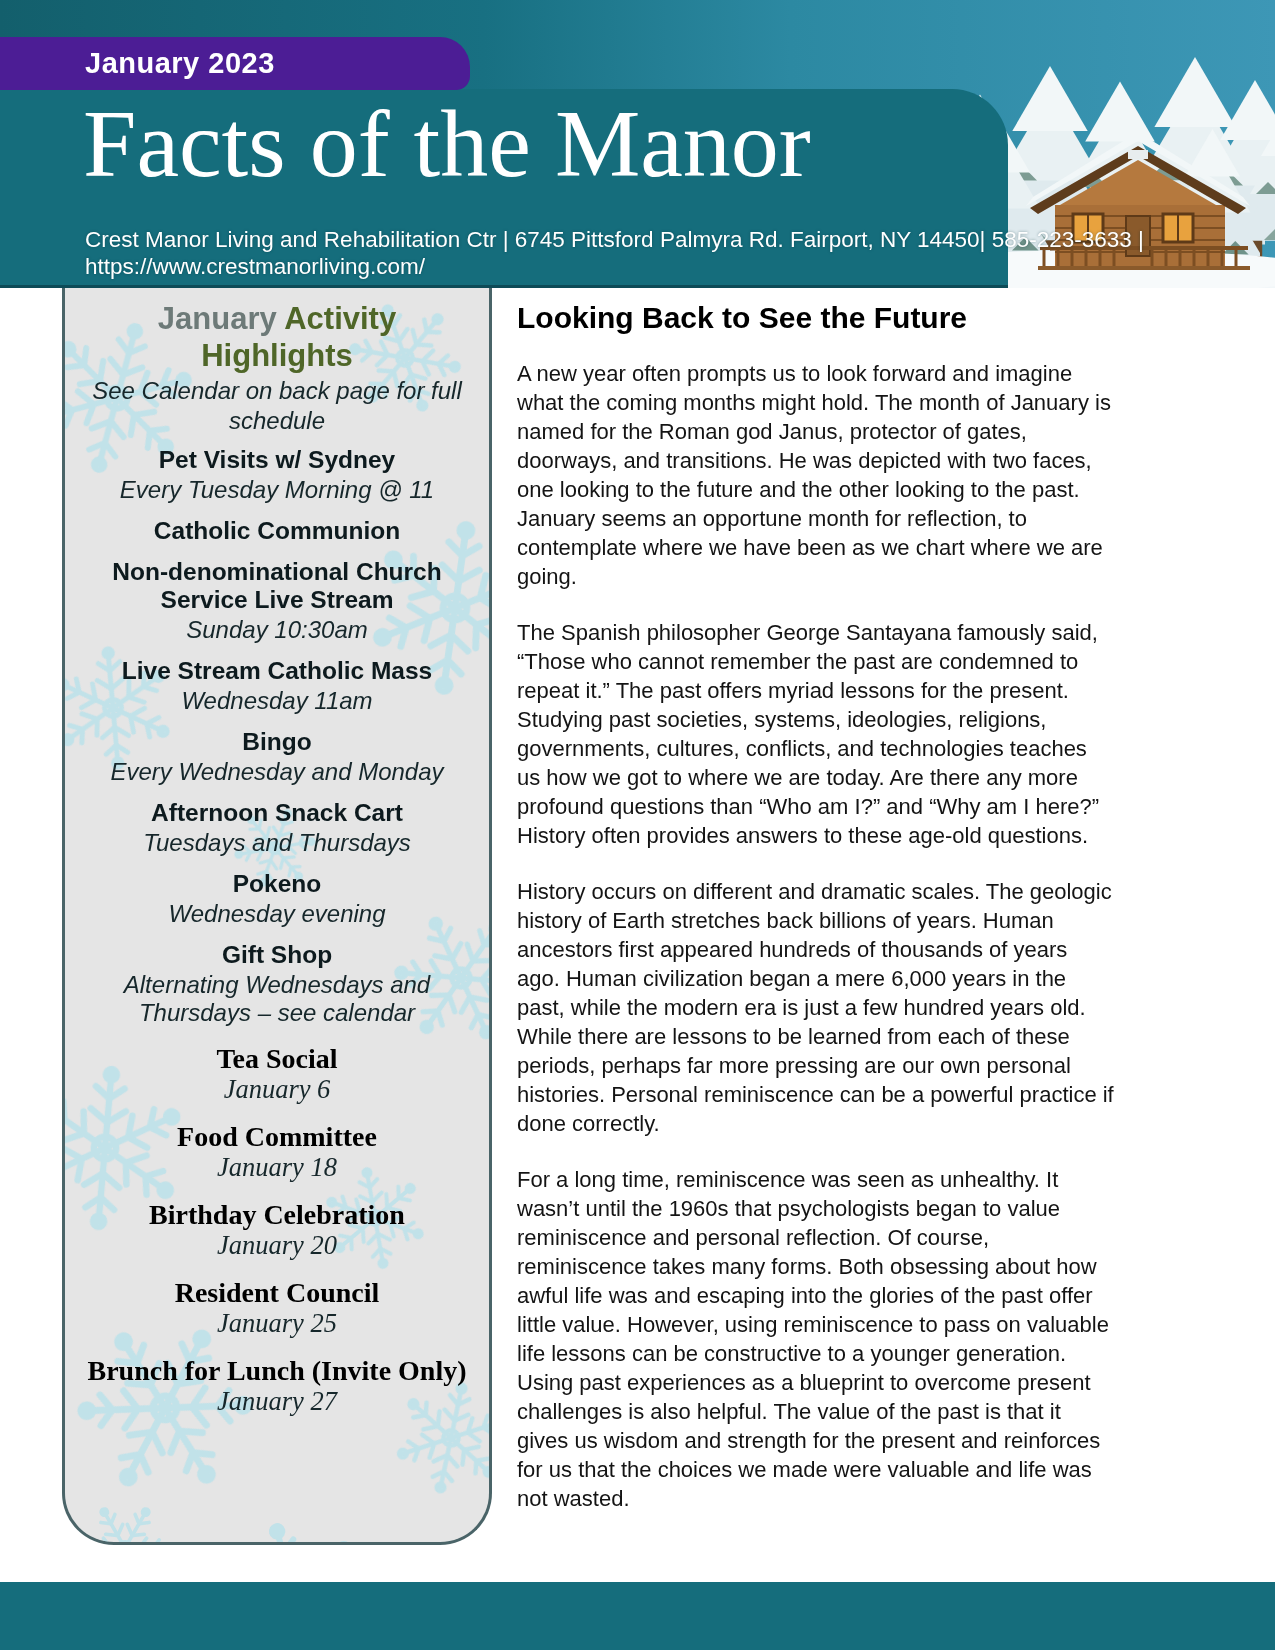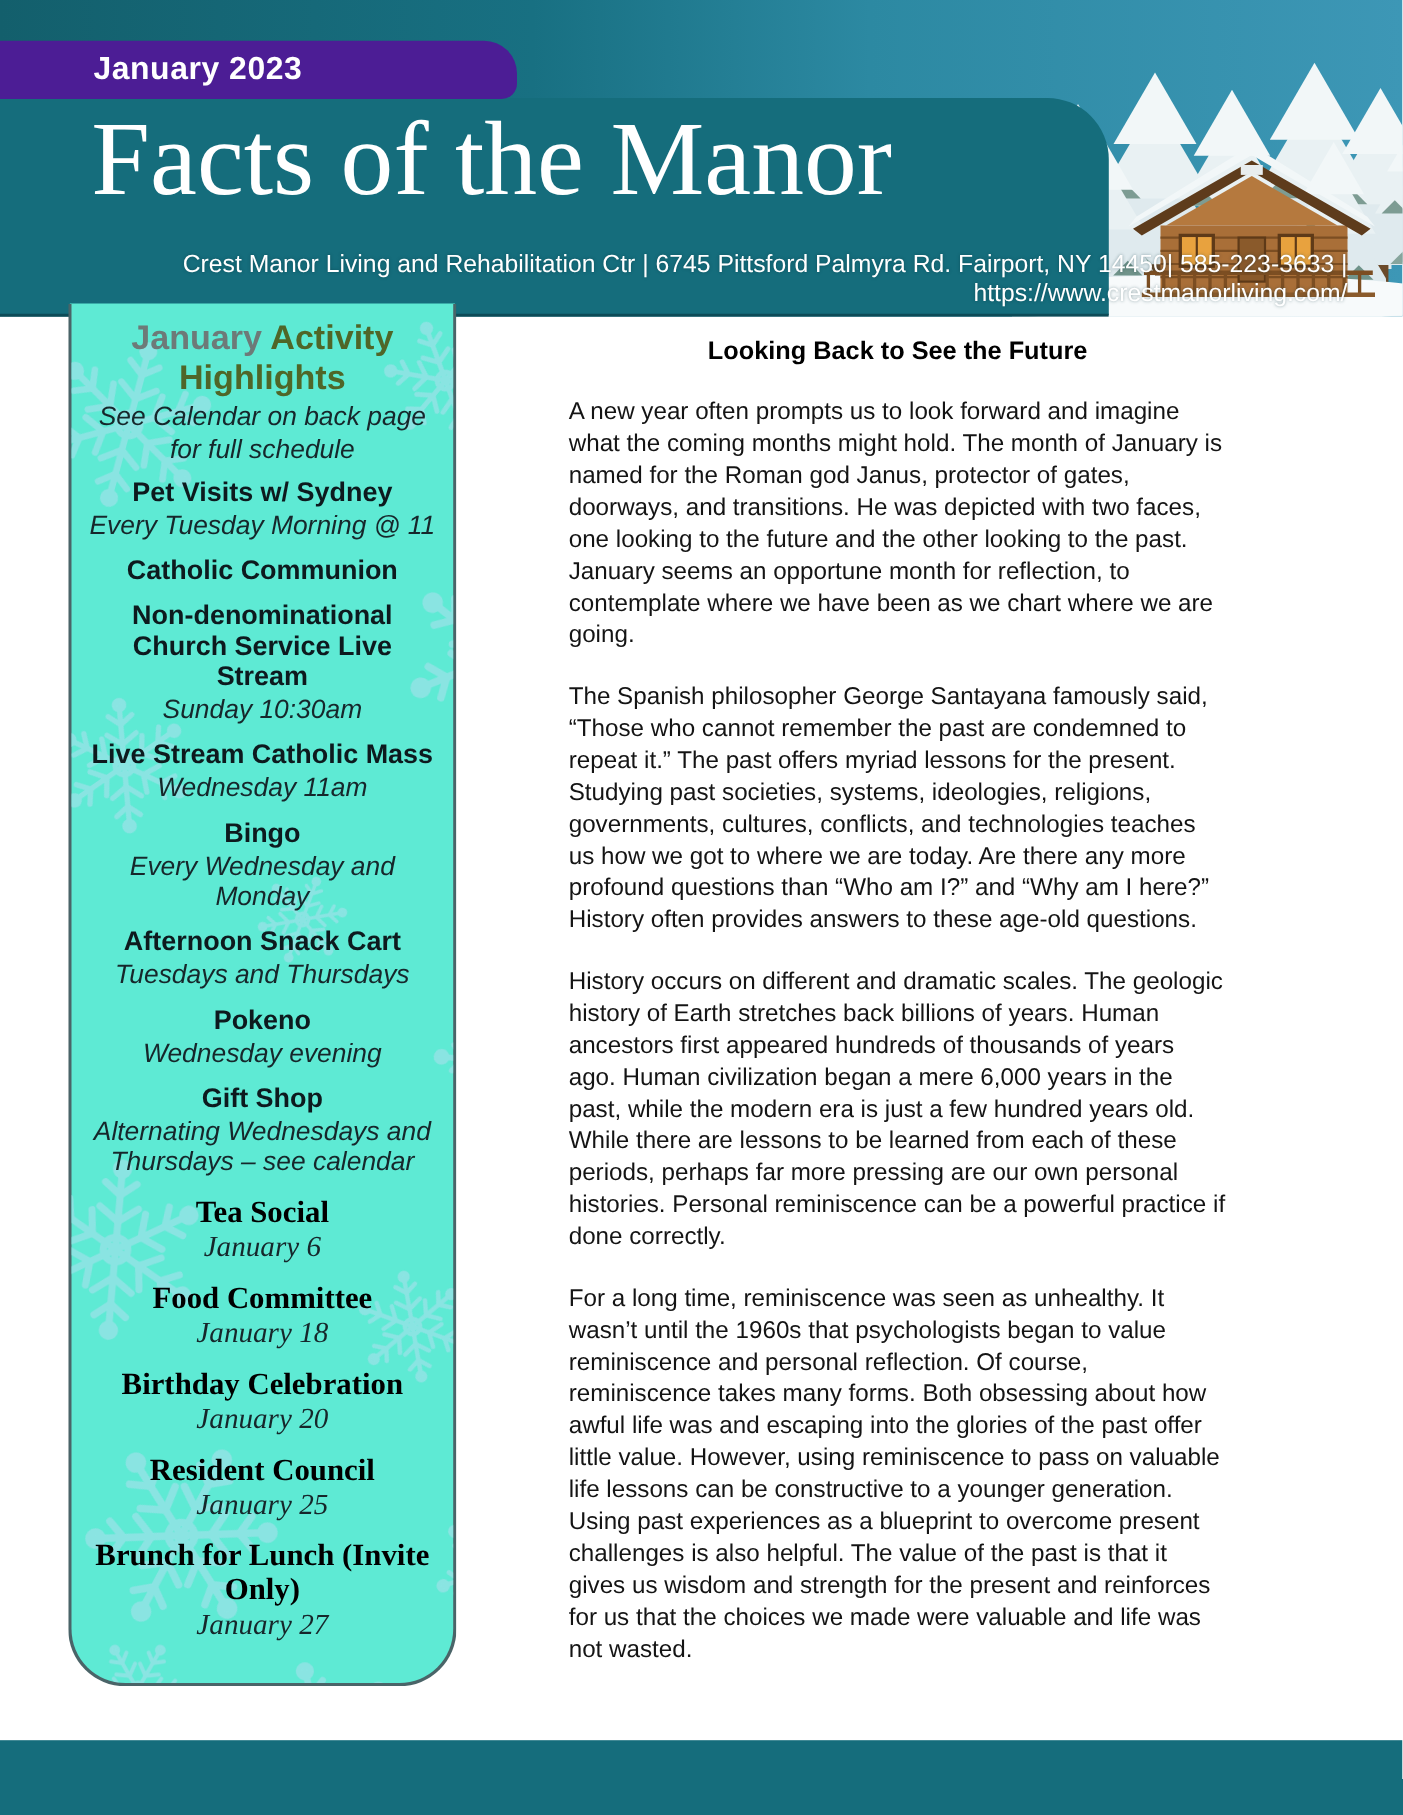--- a/index.html
+++ b/index.html
@@ -23,46 +23,46 @@
   .issue-banner .issue-date{color:#ffffff;font-size:29px;font-weight:bold;letter-spacing:.5px;}
   .masthead-title{
     position:absolute;left:83px;top:96px;color:#ffffff;
     font-family:"Liberation Serif", serif;font-weight:400;
     font-size:96px;line-height:1.0;white-space:nowrap;
   }
   .masthead-address{
     position:absolute;left:85px;top:226px;width:1140px;color:#ffffff;
     font-size:22.5px;line-height:27px;text-shadow:0 0 3px rgba(6,48,58,.45);
   }
-  .masthead-address .line{white-space:nowrap;text-align:right;}
+  .masthead-address .line{white-space:nowrap;}
   
   .sidebar{
-    position:absolute;left:62px;top:276px;width:353px;height:1257px;
-    box-sizing:border-box;background:#5eead4;
+    position:absolute;left:62px;top:288px;width:430px;height:1257px;
+    box-sizing:border-box;background:#e5e5e5;
     border:3px solid #4a6468;border-top:none;
     border-radius:0 0 52px 52px;overflow:hidden;
   }
   .sidebar .flakes{position:absolute;top:0;left:0;width:424px;height:1254px;}
   .sidebar-content{position:relative;z-index:1;padding:12px 16px 0;text-align:center;}
   .sidebar-heading{font-size:31px;font-weight:bold;line-height:37px;color:#4f6628;}
   .sidebar-heading .month{color:#6d7a78;}
   .sidebar-subtitle{
     font-style:italic;font-size:24px;line-height:30px;color:#16272b;
     margin:2px 0 10px;
   }
   .entry{margin-bottom:13px;}
   .entry .title{font-weight:bold;font-size:24.5px;line-height:28px;color:#0d1a1e;}
   .entry .detail{font-style:italic;font-size:24px;line-height:28px;color:#16272b;margin-top:2px;}
   .entry.serif{margin-bottom:2px;margin-top:16px;}
   .entry.serif .title{font-family:"Liberation Serif", serif;font-size:28px;line-height:31px;color:#000;}
   .entry.serif .detail{font-family:"Liberation Serif", serif;font-size:26.5px;line-height:31px;margin-top:0;}
   
   .article{position:absolute;left:517px;top:300px;width:598px;}
   .article-title{
-    text-align:center;font-weight:bold;font-size:23px;line-height:36px;
+    font-weight:bold;font-size:30px;line-height:36px;
     color:#000;margin:0 0 23px;
   }
   .article-body p{font-size:22px;line-height:29px;color:#141414;margin:0 0 27px;}
   
   .footer-bar{position:absolute;left:0;top:1582px;width:1275px;height:68px;background:#156d7c;}
 </style>
 </head>
 <body>
 
 <div class="header">

